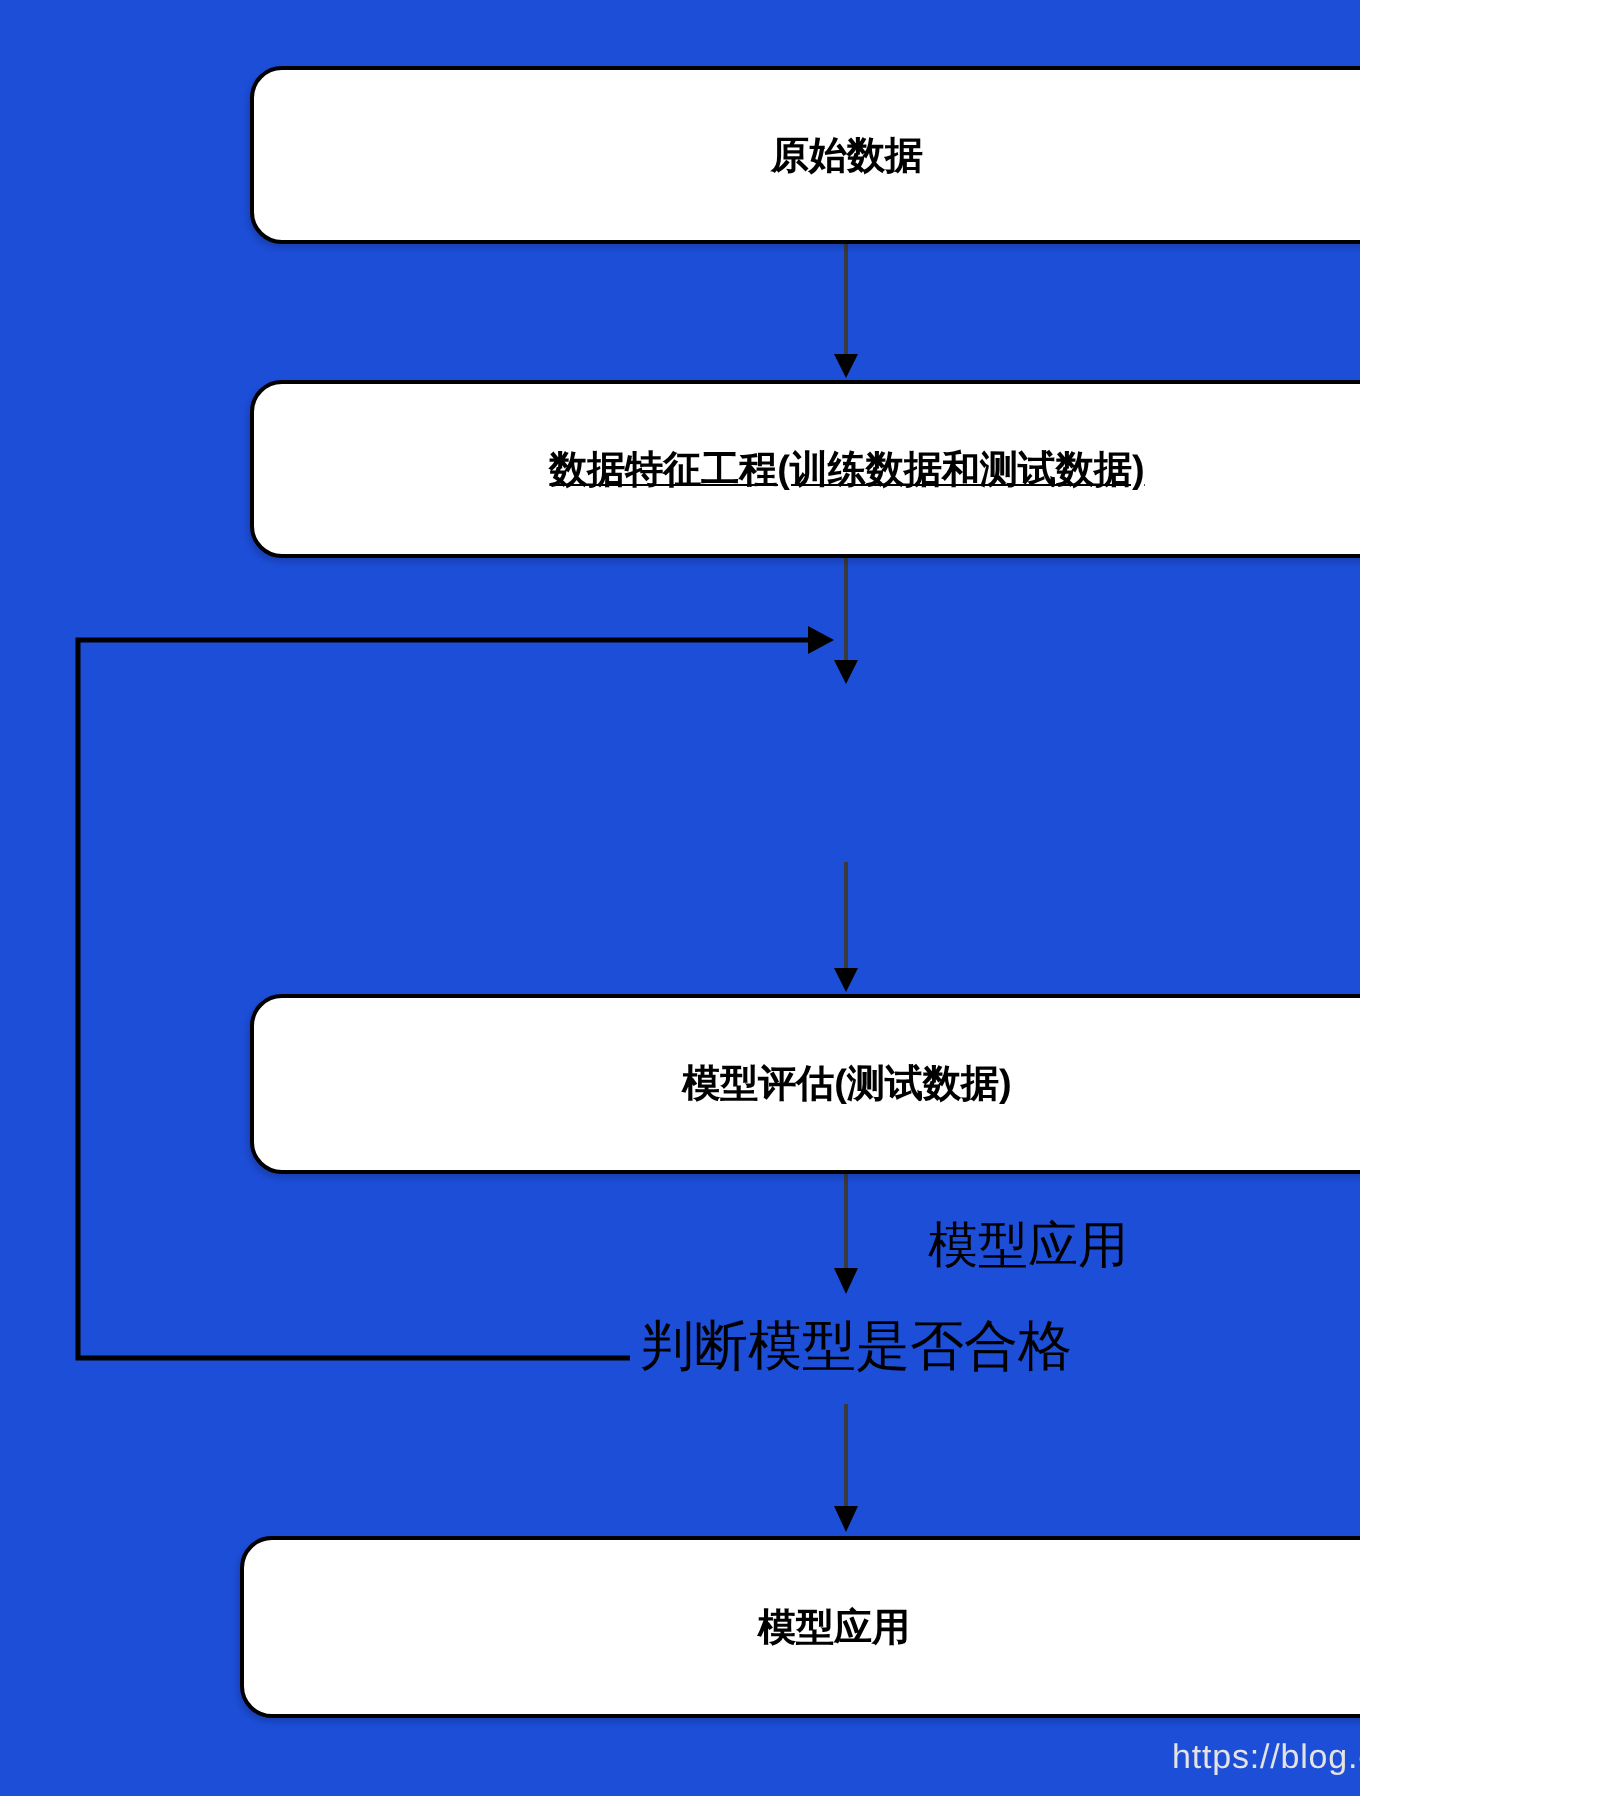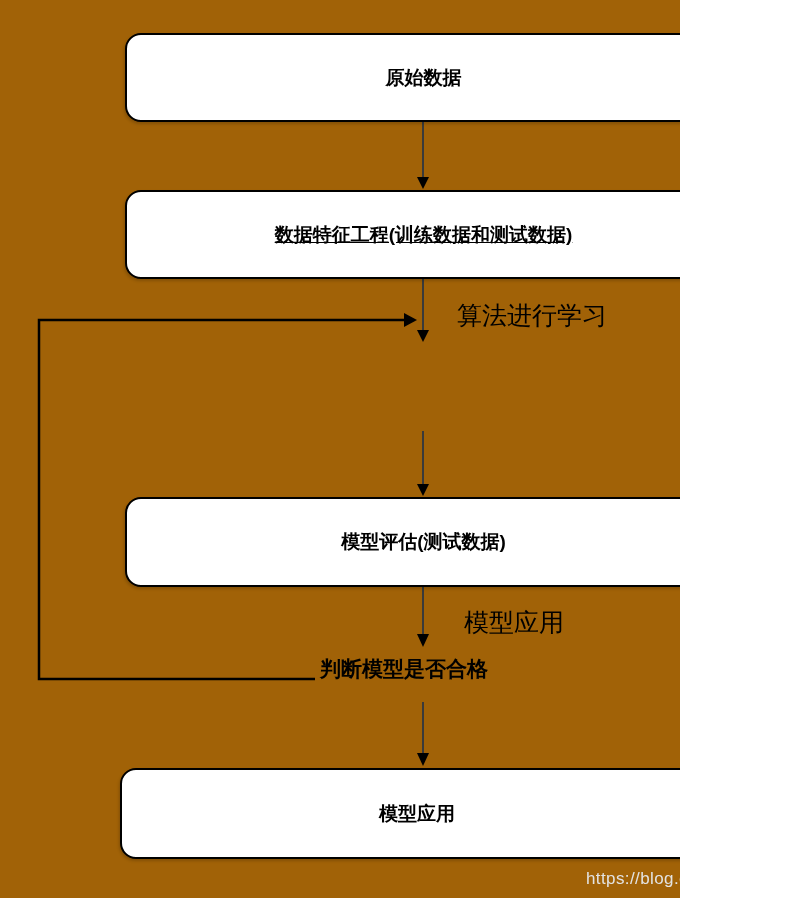--- a/index.html
+++ b/index.html
@@ -1,17 +1,17 @@
 <!DOCTYPE html>
 <html><head>
 <meta charset="utf-8">
 <style>
   html,body{margin:0;padding:0;background:#ffffff;}
   body{font-family:"Liberation Sans","DejaVu Sans",sans-serif;}
-  .canvas{position:relative;width:680px;height:898px;background:#a16207;overflow:hidden;}
+  .canvas{position:relative;width:680px;height:898px;background:#1d4ed8;overflow:hidden;}
   .edges{position:absolute;left:0;top:0;width:805px;height:898px;}
   .edge{stroke:#3a3a3a;stroke-width:2;fill:none;}
   .loop{stroke:#000000;stroke-width:2.5;fill:none;}
   .head{fill:#000000;stroke:none;}
   .node{
     position:absolute;
     border:2px solid #000000;
     border-radius:16px;
     background:#ffffff;
     display:flex;align-items:center;justify-content:center;
@@ -20,21 +20,21 @@
     text-align:center;
   }
   .n1{left:125px;top:33px;width:593px;height:85px;}
   .n2{left:125px;top:190px;width:593px;height:85px;text-decoration:underline;}
   .n3{left:125px;top:343px;width:593px;height:85px;}
   .n4{left:125px;top:497px;width:593px;height:86px;}
   .n5{left:120px;top:768px;width:590px;height:87px;}
   .lbl{position:absolute;color:#000000;white-space:nowrap;}
   .lbl-algorithm{left:457px;top:299px;font-size:25px;font-weight:500;}
   .lbl-selection{left:464px;top:606px;font-size:25px;font-weight:500;}
-  .lbl-decision{left:320px;top:655px;font-size:21px;font-weight:700;}
+  .lbl-decision{left:320px;top:655px;font-size:27px;font-weight:400;}
   .watermark{
     position:absolute;left:586px;top:869px;
     font-size:17px;color:#e3e3e3;letter-spacing:0.4px;
   }
 </style>
 </head>
 <body>
 
 <div class="canvas">
 
@@ -69,21 +69,20 @@
 
 
   <div class="node n4">
     <span>模型评估(测试数据)</span>
   </div>
 
   <div class="node n5">
     <span>模型应用</span>
   </div>
 
-  <div class="lbl lbl-algorithm">算法进行学习</div>
 
   <div class="lbl lbl-selection">模型应用</div>
 
   <div class="lbl lbl-decision">判断模型是否合格</div>
 
   <div class="watermark">https://blog.csdn.net/i6223671</div>
 
 </div>
 
 </body></html>

